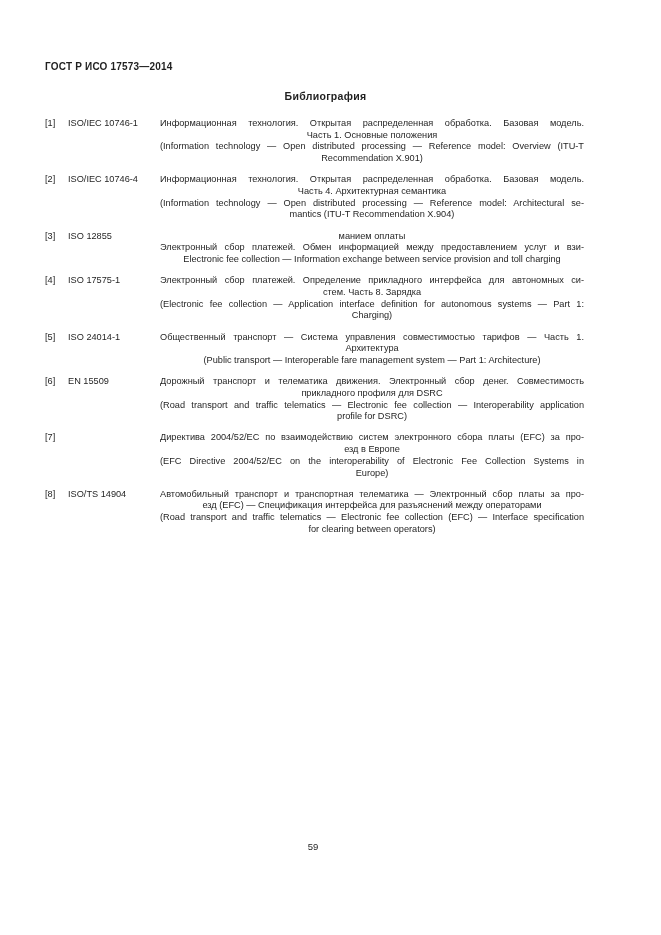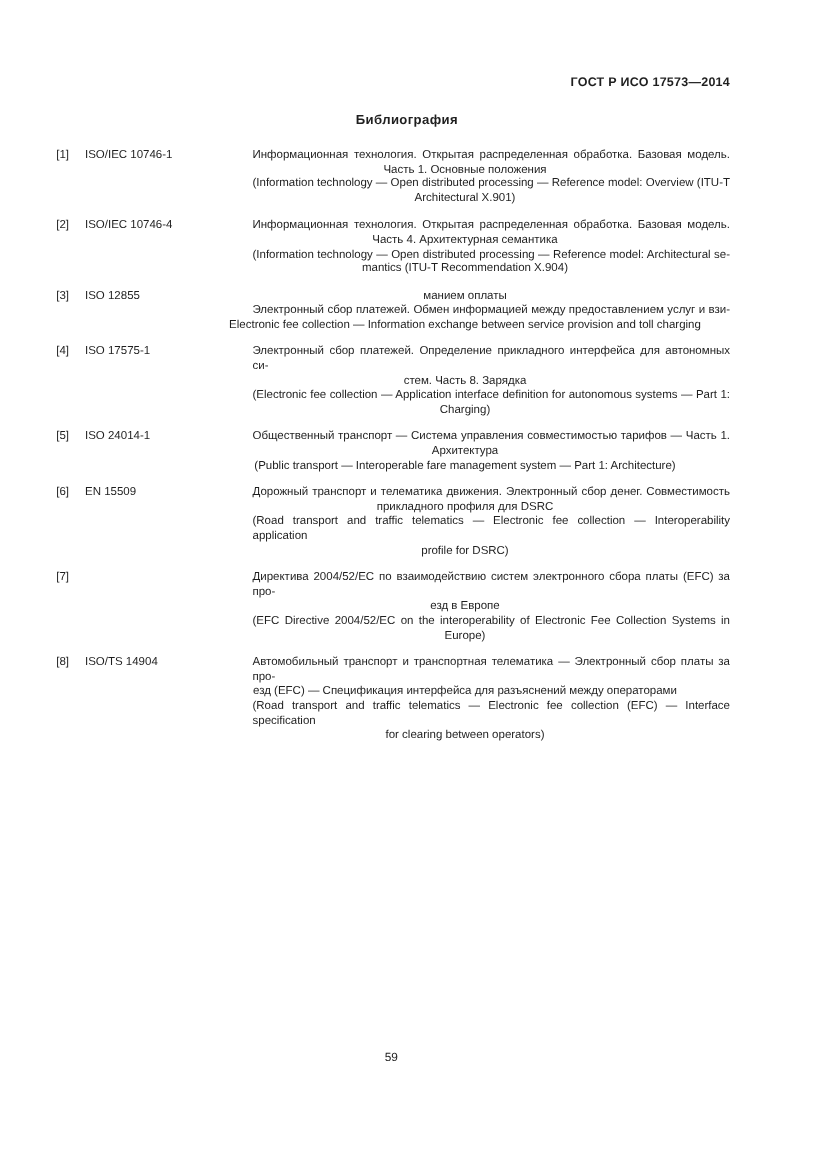--- a/index.html
+++ b/index.html
@@ -16,21 +16,21 @@
     position: relative;
     width: 661px;
     height: 935px;
     background: #ffffff;
   }
   .doc-header {
     position: absolute;
     top: 61px;
     left: 45px;
     width: 539px;
-    text-align: right;
+    text-align: left;
     font-size: 10px;
     font-weight: bold;
     letter-spacing: 0.2px;
   }
   .doc-title {
     position: absolute;
     top: 90px;
     left: 56px;
     width: 539px;
     text-align: center;
@@ -53,21 +53,20 @@
     font-size: 9.2px;
     line-height: 11.7px;
   }
   .entry .ref, .entry .std {
     white-space: nowrap;
   }
   .desc .line { text-align: center; }
   .desc .line.j {
     text-align: justify;
     text-align-last: justify;
-    margin-left: 42px;
   }
   .page-number {
     position: absolute;
     top: 841px;
     left: 45px;
     width: 536px;
     text-align: center;
     font-size: 9.5px;
   }
 </style>
@@ -81,21 +80,21 @@
   <div class="entry">
     <div class="ref">[1]</div>
     <div class="std">ISO/IEC 10746-1</div>
     <div class="desc">
       <div class="ru-block">
             <div class="line j">Информационная технология. Открытая распределенная обработка. Базовая модель.</div>
             <div class="line">Часть 1. Основные положения</div>
           </div>
       <div class="en-block">
             <div class="line j">(Information technology — Open distributed processing — Reference model: Overview (ITU-T</div>
-            <div class="line">Architectural X.901)</div>
+            <div class="line">Recommendation X.901)</div>
           </div>
     </div>
   </div>
 
   <div class="entry">
     <div class="ref">[2]</div>
     <div class="std">ISO/IEC 10746-4</div>
     <div class="desc">
       <div class="ru-block">
             <div class="line j">Информационная технология. Открытая распределенная обработка. Базовая модель.</div>

